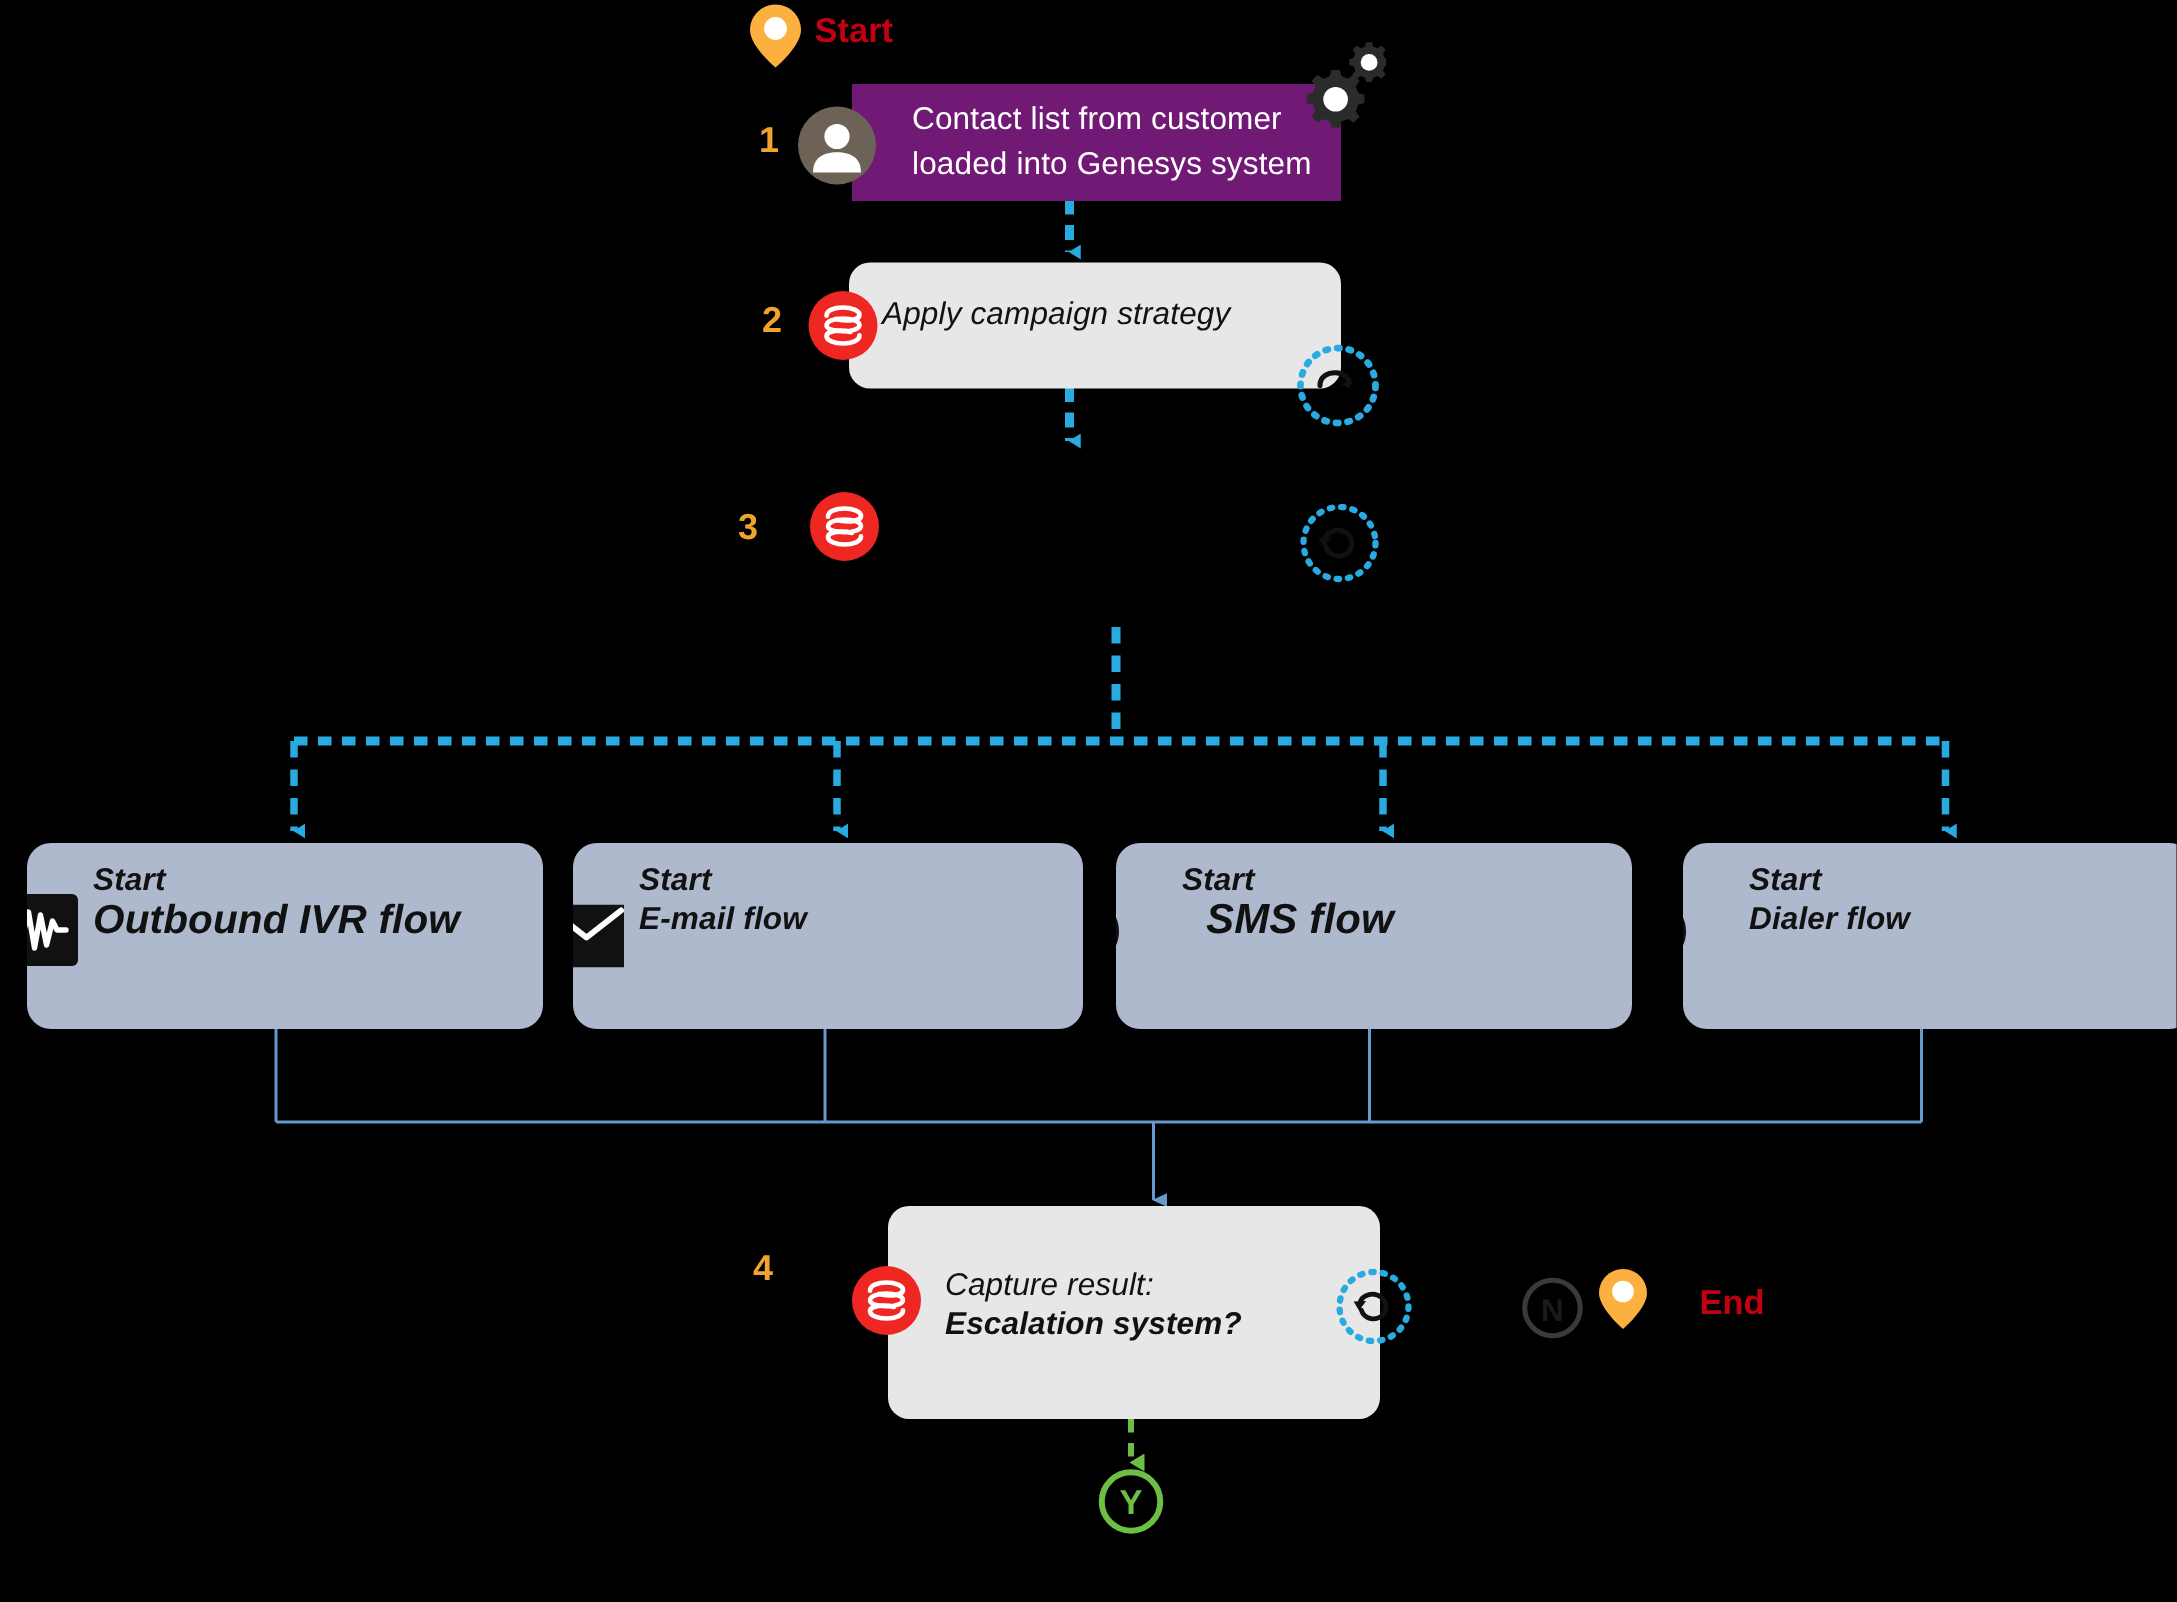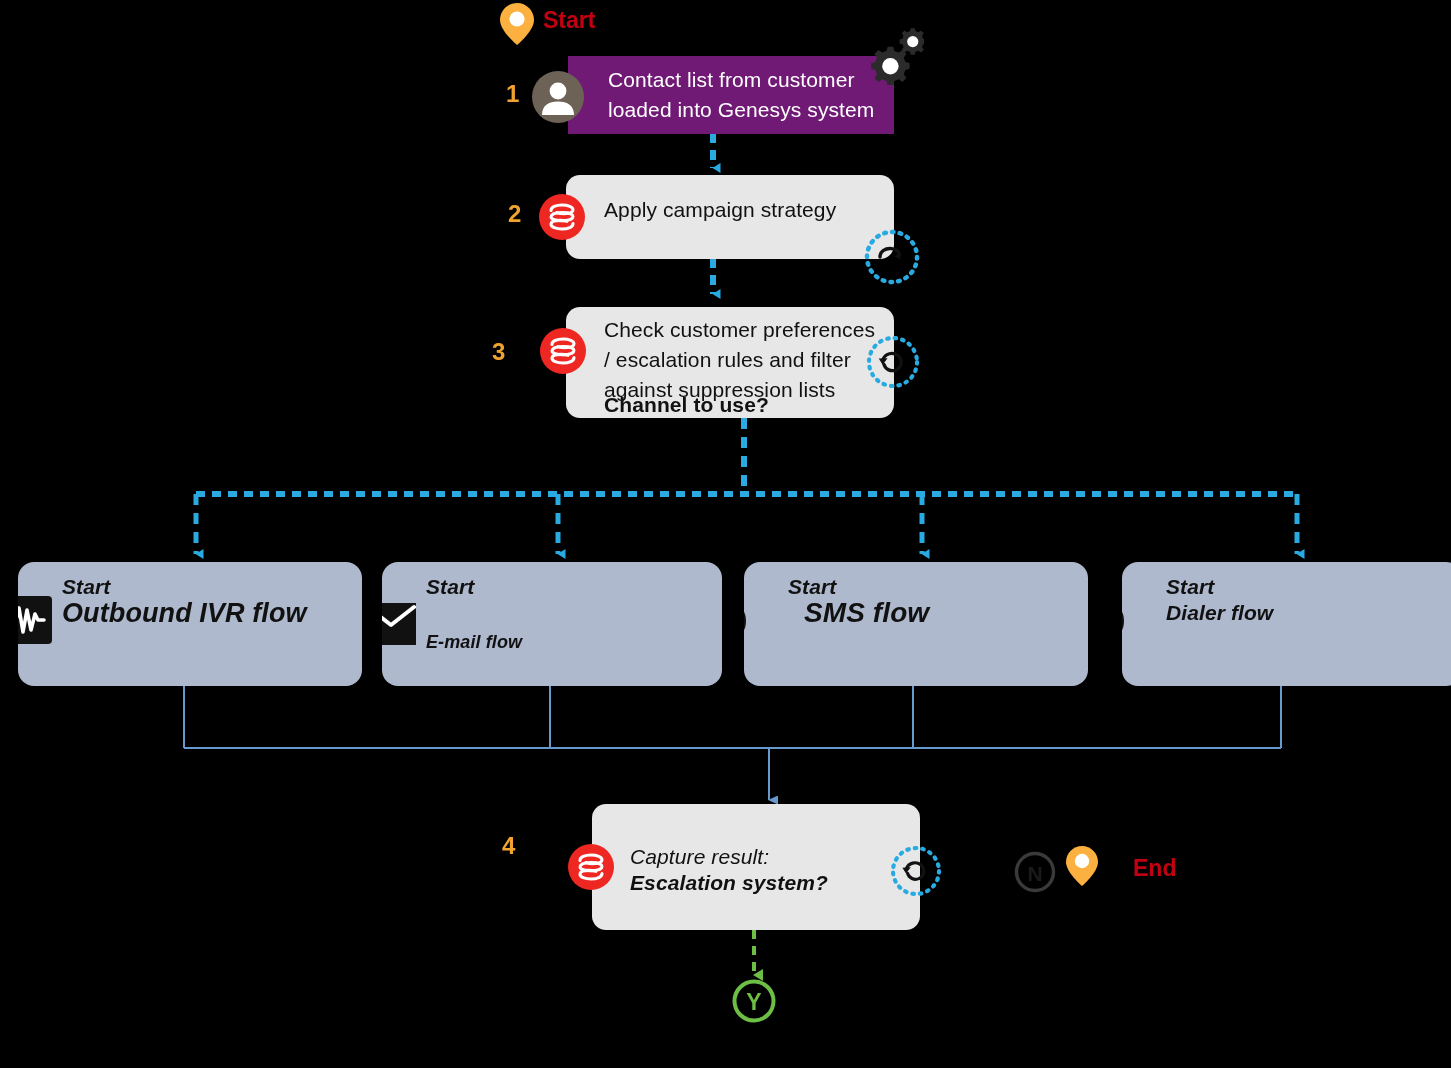--- a/index.html
+++ b/index.html
@@ -113,45 +113,39 @@
       <path d="M24,25.5 l4.4,-1.6 1.2,-4.2 5.6,0 1.2,4.2 4.4,1.6 3.6,-2.6 4,4 -2.6,3.6 1.6,4.4 4.2,1.2 0,5.6 -4.2,1.2 -1.6,4.4 2.6,3.6 -4,4 -3.6,-2.6 -4.4,1.6 -1.2,4.2 -5.6,0 -1.2,-4.2 -4.4,-1.6 -3.6,2.6 -4,-4 2.6,-3.6 -1.6,-4.4 -4.2,-1.2 0,-5.6 4.2,-1.2 1.6,-4.4 -2.6,-3.6 4,-4 Z"></path>
       <circle cx="32.4" cy="39.2" r="8.2" fill="#fff"></circle>
       <path d="M49,5.2 l3,-1.1 .8,-2.9 3.9,0 .8,2.9 3,1.1 2.5,-1.8 2.8,2.8 -1.8,2.5 1.1,3 2.9,.8 0,3.9 -2.9,.8 -1.1,3 1.8,2.5 -2.8,2.8 -2.5,-1.8 -3,1.1 -.8,2.9 -3.9,0 -.8,-2.9 -3,-1.1 -2.5,1.8 -2.8,-2.8 1.8,-2.5 -1.1,-3 -2.9,-.8 0,-3.9 2.9,-.8 1.1,-3 -1.8,-2.5 2.8,-2.8 Z"></path>
       <circle cx="54.75" cy="14.6" r="5.6" fill="#fff"></circle>
     </g>
   </svg>
 
   <div class="step-num" style="left:508px;top:200px;">2</div>
 
   <div class="node node-grey" style="left:566px;top:175px;width:328px;height:84px;">
-    <div class="node-text dark" style="left:38px;top:20px;width:280px;">Apply  campaign strategy</div>
+    <div class="node-text dark" style="left:22px;top:20px;width:280px;font-style:italic;">Apply  campaign strategy</div>
   </div>
 
   <div class="gen-logo" style="left:539px;top:194px;">
     <svg width="46" height="46" viewBox="0 0 46 46">
       <path d="M12,16.5 C12,13 17,11 23,11 C29,11 34,13 34,15.8 C34,18.3 30,19.6 25,19.6 C22.5,19.6 20,19.3 18,18.7" stroke="#fff" stroke-width="3.1" fill="none" stroke-linecap="round"></path>
       <path d="M12,23 C12,20 17,18.4 23,18.4 C29,18.4 34,20 34,22.6 C34,25.2 29,26.8 23,26.8 C17,26.8 12,25.2 12,23 Z" stroke="#fff" stroke-width="3" fill="none"></path>
       <path d="M34,29.5 C34,33 29,35 23,35 C17,35 12,33 12,30.2 C12,27.7 16,26.4 21,26.4 C23.5,26.4 26,26.7 28,27.3" stroke="#fff" stroke-width="3.1" fill="none" stroke-linecap="round"></path>
     </svg>
   </div>
 
   <svg style="position:absolute;left:862px;top:227px;width:60px;height:60px;" viewBox="0 0 60 60">
     <circle cx="30" cy="30" r="25" fill="none" stroke="#29abe2" stroke-width="4.5" stroke-dasharray="1.6,6.2" stroke-linecap="round"></circle>
     <path d="M18,30 C18,24 23.5,21 29.5,21.6 C34,22 37,24.5 37.5,28" stroke="#111" stroke-width="3.4" fill="none" stroke-linecap="round"></path>
     <path d="M38.4,32.4 L37.2,26.6 L32.2,29.2 Z" fill="#111"></path>
   </svg>
 
   <div class="step-num" style="left:492px;top:338px;">3</div>
 
-  <div class="node node-grey" style="left:566px;top:307px;width:328px;height:111px;">
-    <div class="node-text dark" style="left:38px;top:8px;width:286px;">Check customer preferences
-/ escalation rules and filter
-against suppression lists</div>
-    <div class="node-text dark" style="left:38px;top:83px;width:286px;font-weight:bold;">Channel to use?</div>
-  </div>
 
   <div class="gen-logo" style="left:540px;top:328px;">
     <svg width="46" height="46" viewBox="0 0 46 46">
       <path d="M12,16.5 C12,13 17,11 23,11 C29,11 34,13 34,15.8 C34,18.3 30,19.6 25,19.6 C22.5,19.6 20,19.3 18,18.7" stroke="#fff" stroke-width="3.1" fill="none" stroke-linecap="round"></path>
       <path d="M12,23 C12,20 17,18.4 23,18.4 C29,18.4 34,20 34,22.6 C34,25.2 29,26.8 23,26.8 C17,26.8 12,25.2 12,23 Z" stroke="#fff" stroke-width="3" fill="none"></path>
       <path d="M34,29.5 C34,33 29,35 23,35 C17,35 12,33 12,30.2 C12,27.7 16,26.4 21,26.4 C23.5,26.4 26,26.7 28,27.3" stroke="#fff" stroke-width="3.1" fill="none" stroke-linecap="round"></path>
     </svg>
   </div>
 
   <svg style="position:absolute;left:864px;top:333px;width:58px;height:58px;" viewBox="0 0 58 58">
@@ -164,21 +158,21 @@
     <div class="node-text dark ital" style="left:44px;top:12px;font-size:21px;line-height:26px;">Start</div>
     <div class="node-text dark ital" style="left:44px;top:38px;font-size:27px;line-height:26px;">Outbound IVR flow</div>
   </div>
   <svg class="chan-icon" style="left:18px;top:596px;width:34px;height:48px;" viewBox="0 0 34 48">
     <rect x="-14" y="0" width="48" height="48" rx="4" fill="#111"></rect>
     <path d="M-6,24 L-2,24 L1,12 L5,36 L9,14 L13,34 L17,18 L20,24 L26,24" stroke="#fff" stroke-width="3.6" fill="none" stroke-linejoin="round" stroke-linecap="round"></path>
   </svg>
 
   <div class="node node-blue" style="left:382px;top:562px;width:340px;height:124px;">
     <div class="node-text dark ital" style="left:44px;top:12px;font-size:21px;line-height:26px;">Start</div>
-    <div class="node-text dark ital" style="left:44px;top:38px;font-size:18px;line-height:26px;margin-top:29px;">E-mail flow</div>
+    <div class="node-text dark ital" style="left:44px;top:38px;font-size:21px;line-height:26px;">E-mail flow</div>
   </div>
   <svg class="chan-icon" style="left:382px;top:603px;width:34px;height:42px;" viewBox="0 0 34 42">
     <rect x="-16" y="0" width="50" height="42" fill="#111"></rect>
     <path d="M-14,4 L9,22 L32,4" stroke="#fff" stroke-width="4" fill="none" stroke-linejoin="round" stroke-linecap="round"></path>
   </svg>
 
   <div class="node node-blue" style="left:744px;top:562px;width:344px;height:124px;">
     <div class="node-text dark ital" style="left:44px;top:12px;font-size:21px;line-height:26px;">Start</div>
     <div class="node-text dark ital" style="left:60px;top:38px;font-size:28px;line-height:26px;">SMS flow</div>
   </div>
@@ -192,21 +186,21 @@
     <div class="node-text dark ital" style="left:44px;top:38px;font-size:21px;line-height:26px;">Dialer flow</div>
   </div>
   <svg class="chan-icon" style="left:1122px;top:598px;width:32px;height:46px;" viewBox="0 0 32 46">
     <path d="M2,23 C2,10 -8,2 -20,2 C-32,2 -42,10 -42,23 C-42,36 -32,44 -20,44 C-8,44 2,36 2,23 Z" fill="#111"></path>
     <circle cx="-18" cy="23" r="11.5" fill="#aeb9cd"></circle>
     <path d="M-22,18 C-22,24 -18,28 -13,28 L-13,24 L-17,22 C-19,21 -20,19.5 -20,18 Z" fill="#111"></path>
   </svg>
 
   <div class="step-num" style="left:502px;top:832px;">4</div>
 
-  <div class="node node-grey" style="left:592px;top:804px;width:328px;height:126px;">
+  <div class="node node-grey" style="left:592px;top:804px;width:328px;height:142px;">
     <div class="node-text dark" style="left:38px;top:38px;font-style:italic;">Capture result:</div>
     <div class="node-text dark" style="left:38px;top:64px;font-style:italic;font-weight:bold;">Escalation system?</div>
   </div>
 
   <div class="gen-logo" style="left:568px;top:844px;">
     <svg width="46" height="46" viewBox="0 0 46 46">
       <path d="M12,16.5 C12,13 17,11 23,11 C29,11 34,13 34,15.8 C34,18.3 30,19.6 25,19.6 C22.5,19.6 20,19.3 18,18.7" stroke="#fff" stroke-width="3.1" fill="none" stroke-linecap="round"></path>
       <path d="M12,23 C12,20 17,18.4 23,18.4 C29,18.4 34,20 34,22.6 C34,25.2 29,26.8 23,26.8 C17,26.8 12,25.2 12,23 Z" stroke="#fff" stroke-width="3" fill="none"></path>
       <path d="M34,29.5 C34,33 29,35 23,35 C17,35 12,33 12,30.2 C12,27.7 16,26.4 21,26.4 C23.5,26.4 26,26.7 28,27.3" stroke="#fff" stroke-width="3.1" fill="none" stroke-linecap="round"></path>
     </svg>

